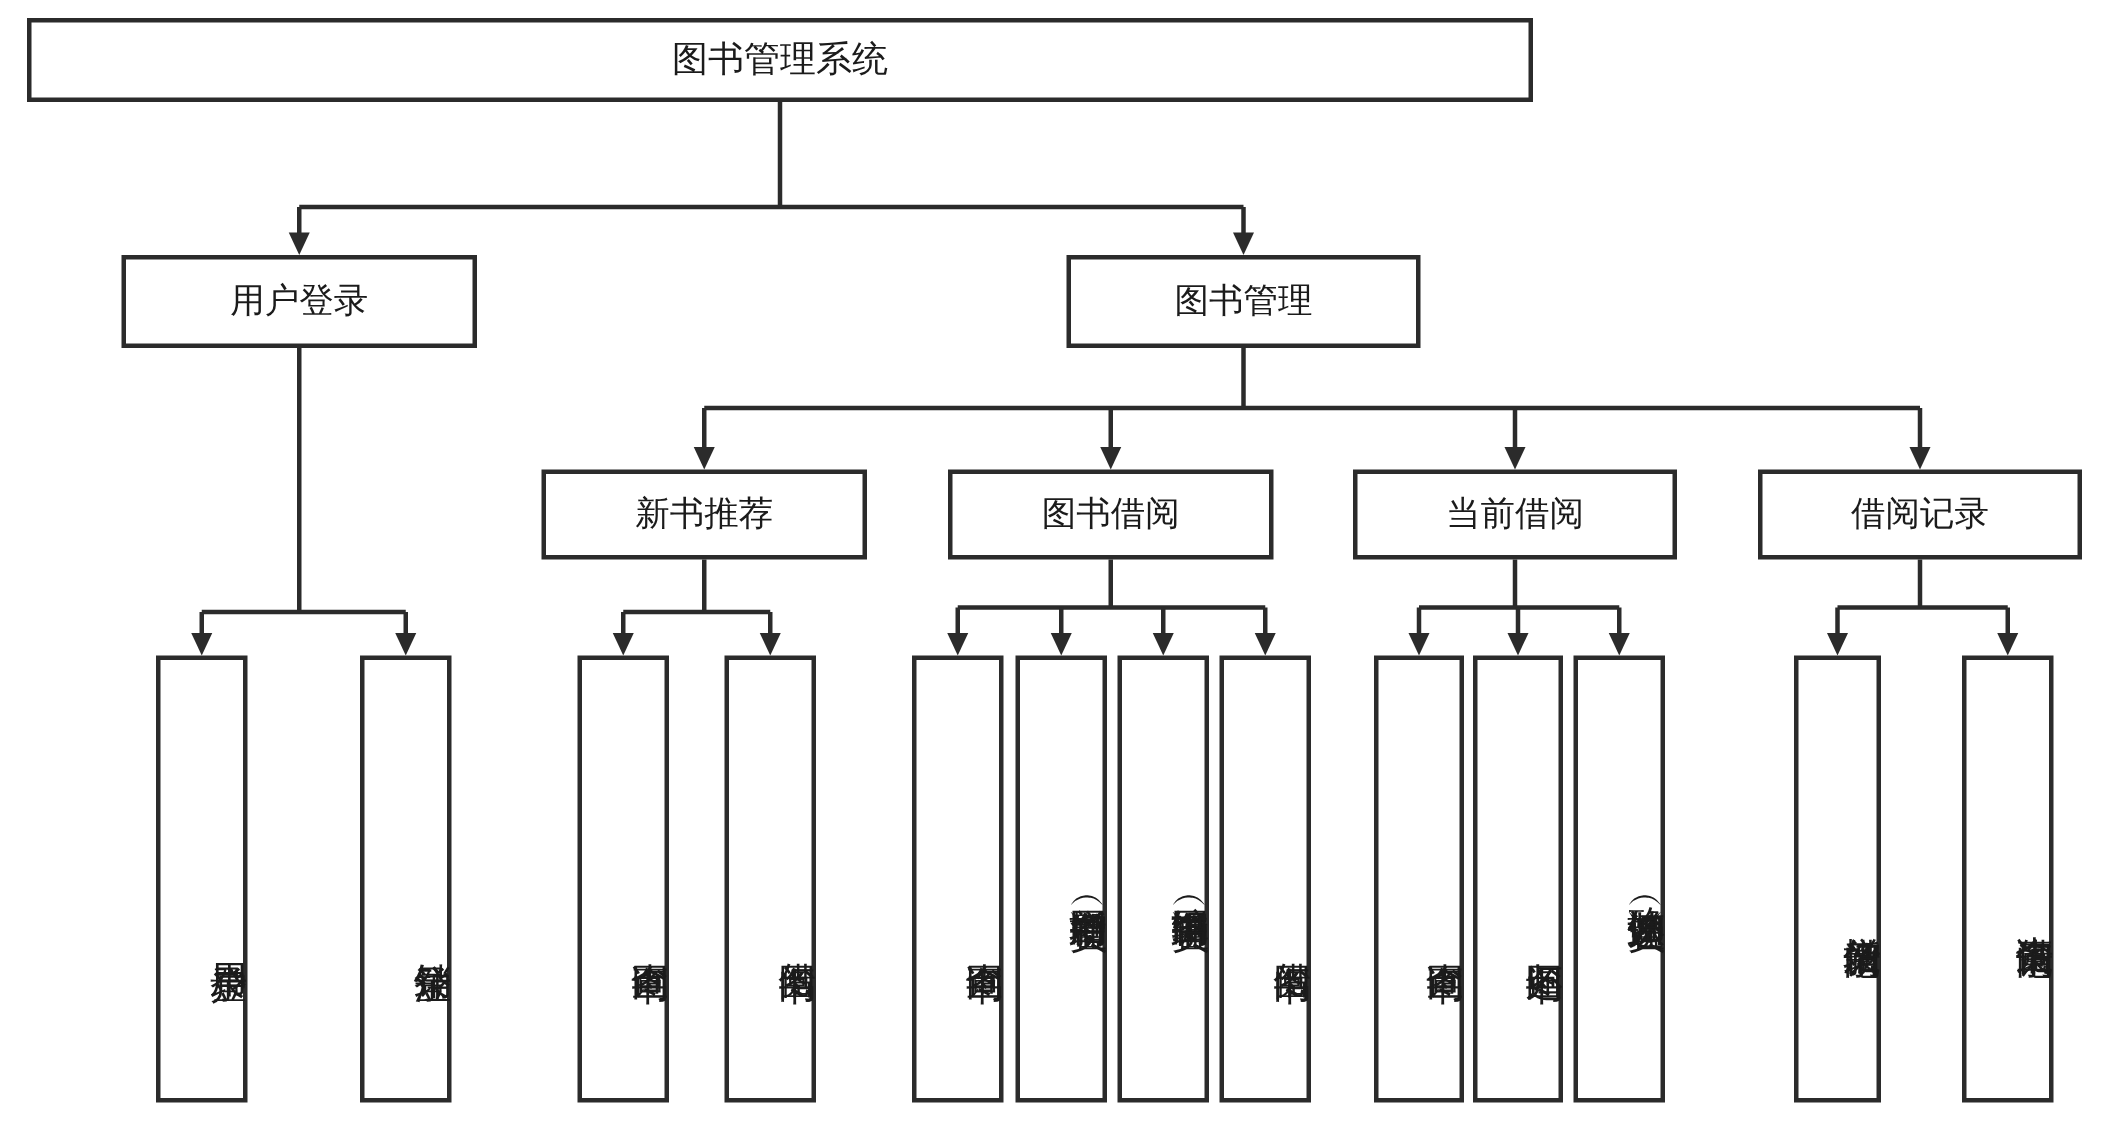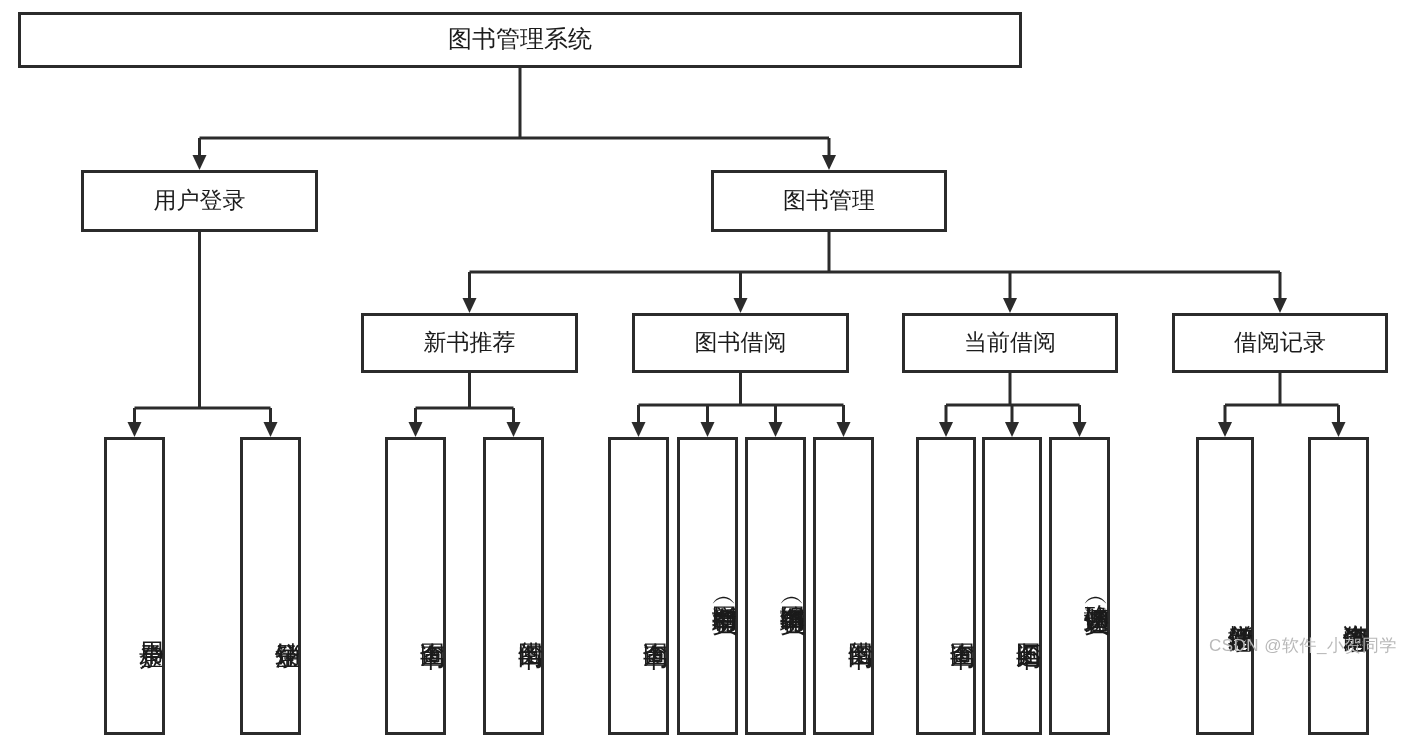--- a/index.html
+++ b/index.html
@@ -225,15 +225,14 @@
       <div class="vlabel" style="left: 677px; top: 447px; width: 61px; height: 278px; padding-top: 6px; box-sizing: border-box;">新增图书（管理员）</div>
       <div class="vlabel" style="left: 745px; top: 447px; width: 61px; height: 278px; padding-top: 6px; box-sizing: border-box;">编辑图书（管理员）</div>
       <div class="vlabel" style="left: 813px; top: 447px; width: 61px; height: 278px; padding-top: 75px; box-sizing: border-box;">借阅图书</div>
       <div class="vlabel" style="left: 916px; top: 447px; width: 60px; height: 278px; padding-top: 75px; box-sizing: border-box;">查询图书</div>
       <div class="vlabel" style="left: 982px; top: 447px; width: 60px; height: 278px; padding-top: 75px; box-sizing: border-box;">归还图书</div>
       <div class="vlabel" style="left: 1049px; top: 447px; width: 61px; height: 278px; padding-top: 6px; box-sizing: border-box;">确认归还（管理员）</div>
       <div class="vlabel" style="left: 1196px; top: 447px; width: 58px; height: 278px; padding-top: 42px; box-sizing: border-box;">新增借阅记录</div>
       <div class="vlabel" style="left: 1308px; top: 447px; width: 61px; height: 278px; padding-top: 42px; box-sizing: border-box;">查询借阅记录</div>
     </div>
 
-  <div id="watermark">CSDN @软件_小贺同学</div>
 
 </div>
 
 </body></html>

